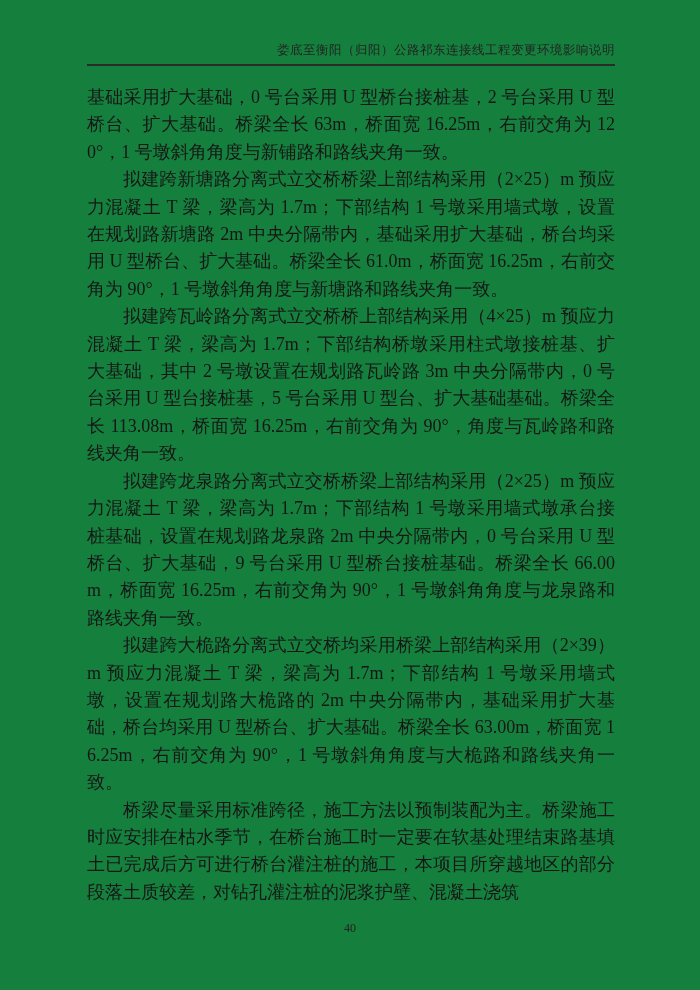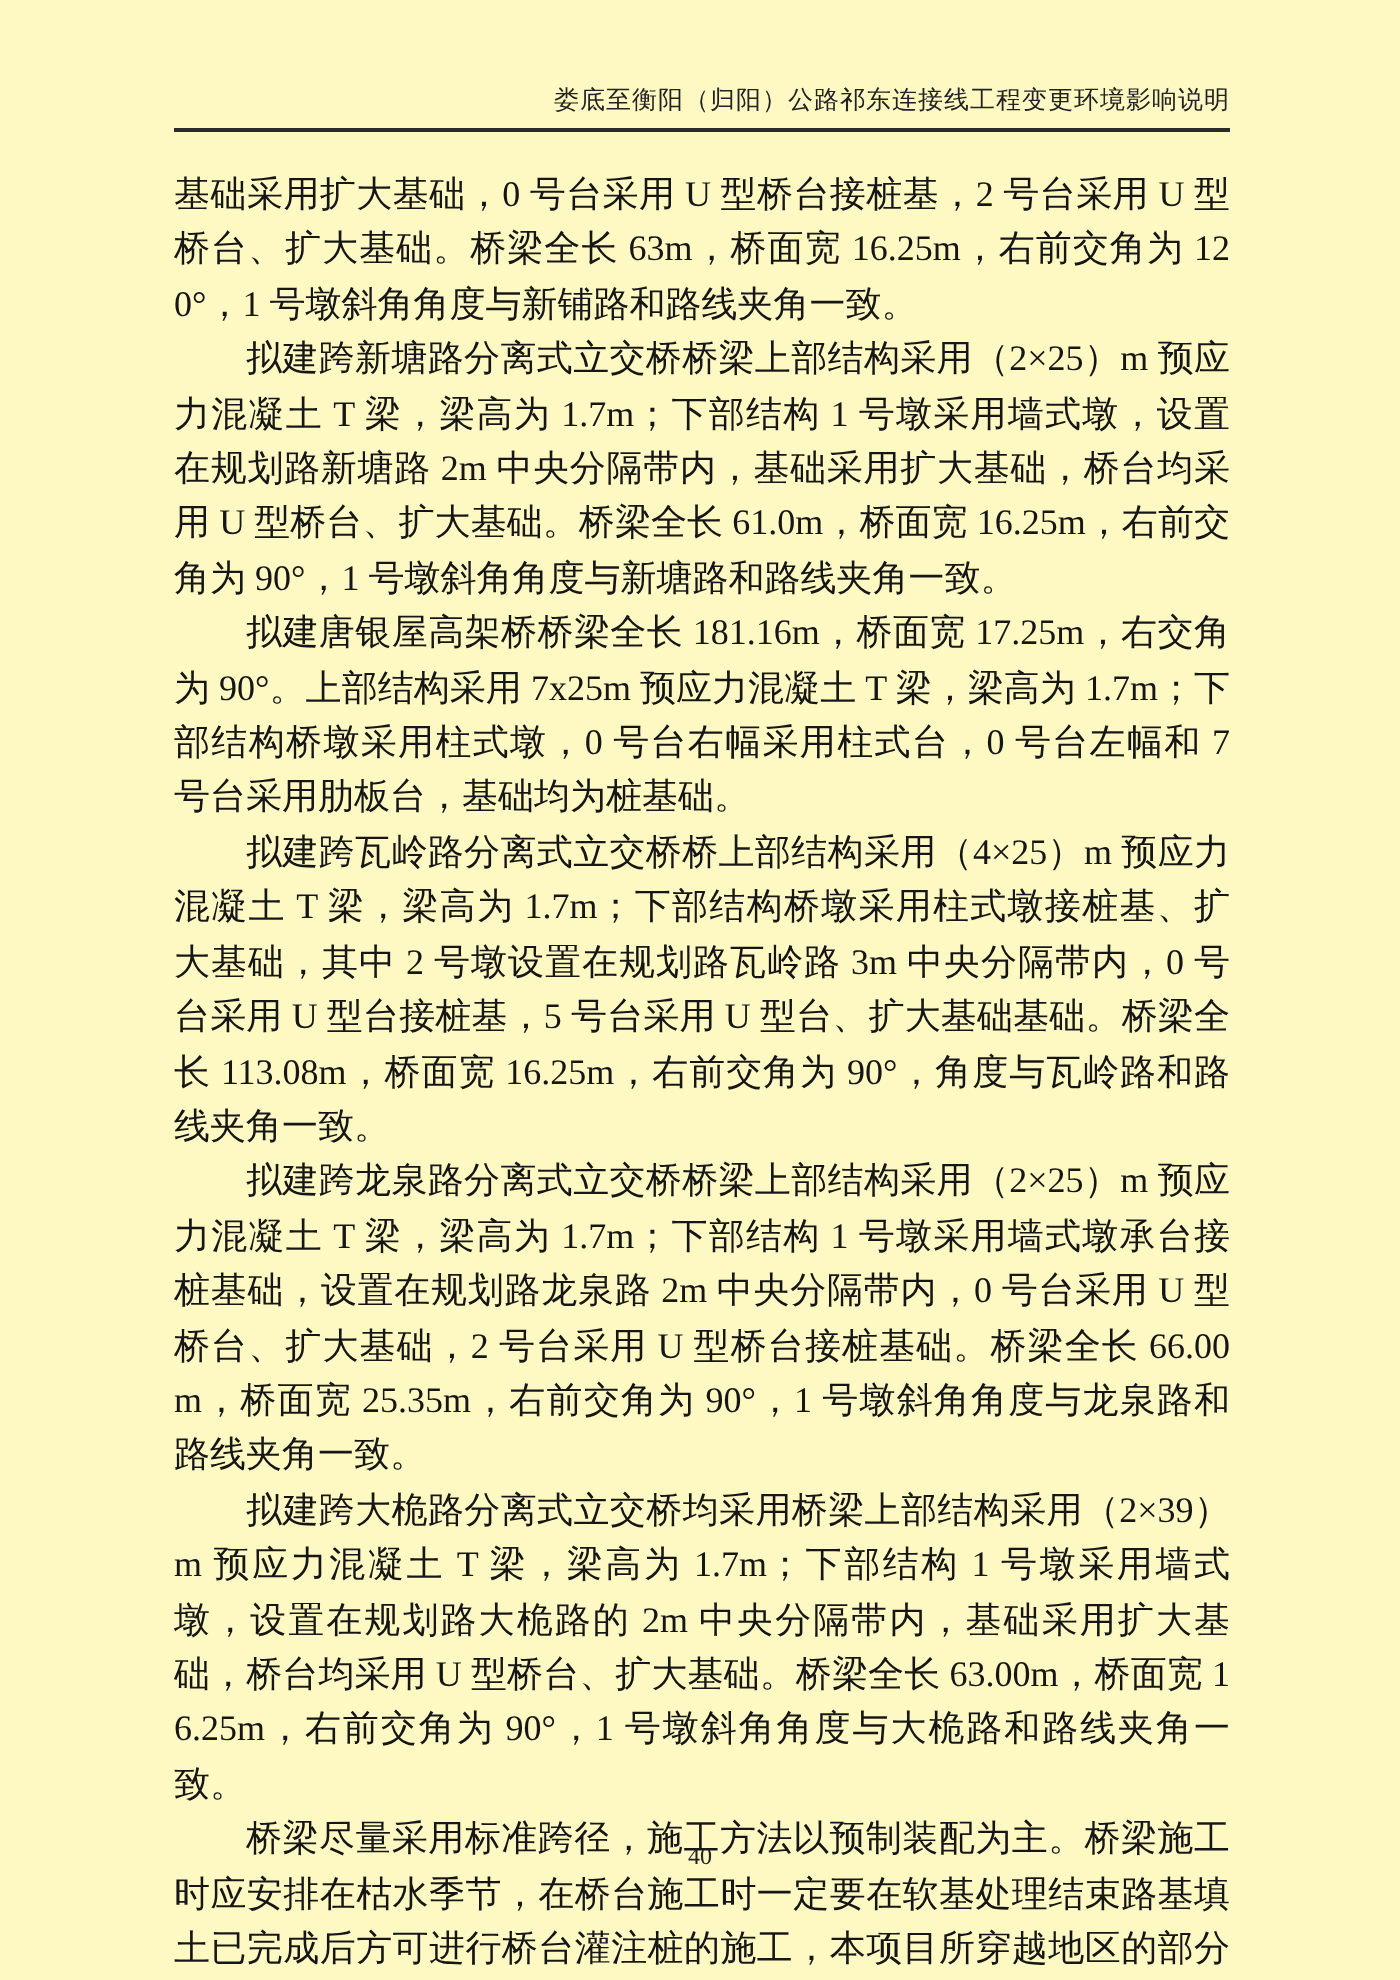--- a/index.html
+++ b/index.html
@@ -1,21 +1,21 @@
 <!DOCTYPE html>
 <html><head>
 <meta charset="utf-8">
 <style>
   html, body { margin: 0; padding: 0; background: #e8e8e8; }
   .page {
     position: relative;
     width: 700px;
     height: 990px;
     margin: 0 auto;
-    background: #fef9c3;
+    background: #15803d;
     font-family: "Liberation Serif", "DejaVu Serif", serif;
     color: #1b1b1b;
     overflow: hidden;
   }
   .running-header {
     position: absolute;
     top: 42px;
     left: 87px;
     width: 528px;
     text-align: right;
@@ -56,22 +56,21 @@
 </head>
 <body>
 
 <div class="page">
 
   <div class="running-header">娄底至衡阳（归阳）公路祁东连接线工程变更环境影响说明</div>
 
   <div class="body-text">
     <p class="no-indent">基础采用扩大基础，0 号台采用 U 型桥台接桩基，2 号台采用 U 型桥台、扩大基础。桥梁全长 63m，桥面宽 16.25m，右前交角为 120°，1 号墩斜角角度与新铺路和路线夹角一致。</p>
     <p>拟建跨新塘路分离式立交桥桥梁上部结构采用（2×25）m 预应力混凝土 T 梁，梁高为 1.7m；下部结构 1 号墩采用墙式墩，设置在规划路新塘路 2m 中央分隔带内，基础采用扩大基础，桥台均采用 U 型桥台、扩大基础。桥梁全长 61.0m，桥面宽 16.25m，右前交角为 90°，1 号墩斜角角度与新塘路和路线夹角一致。</p>
-    <p>拟建唐银屋高架桥桥梁全长 181.16m，桥面宽 17.25m，右交角为 90°。上部结构采用 7x25m 预应力混凝土 T 梁，梁高为 1.7m；下部结构桥墩采用柱式墩，0 号台右幅采用柱式台，0 号台左幅和 7 号台采用肋板台，基础均为桩基础。</p>
     <p>拟建跨瓦岭路分离式立交桥桥上部结构采用（4×25）m 预应力混凝土 T 梁，梁高为 1.7m；下部结构桥墩采用柱式墩接桩基、扩大基础，其中 2 号墩设置在规划路瓦岭路 3m 中央分隔带内，0 号台采用 U 型台接桩基，5 号台采用 U 型台、扩大基础基础。桥梁全长 113.08m，桥面宽 16.25m，右前交角为 90°，角度与瓦岭路和路线夹角一致。</p>
-    <p>拟建跨龙泉路分离式立交桥桥梁上部结构采用（2×25）m 预应力混凝土 T 梁，梁高为 1.7m；下部结构 1 号墩采用墙式墩承台接桩基础，设置在规划路龙泉路 2m 中央分隔带内，0 号台采用 U 型桥台、扩大基础，2 号台采用 U 型桥台接桩基础。桥梁全长 66.00m，桥面宽 25.35m，右前交角为 90°，1 号墩斜角角度与龙泉路和路线夹角一致。</p>
+    <p>拟建跨龙泉路分离式立交桥桥梁上部结构采用（2×25）m 预应力混凝土 T 梁，梁高为 1.7m；下部结构 1 号墩采用墙式墩承台接桩基础，设置在规划路龙泉路 2m 中央分隔带内，0 号台采用 U 型桥台、扩大基础，9 号台采用 U 型桥台接桩基础。桥梁全长 66.00m，桥面宽 16.25m，右前交角为 90°，1 号墩斜角角度与龙泉路和路线夹角一致。</p>
     <p>拟建跨大桅路分离式立交桥均采用桥梁上部结构采用（2×39）m 预应力混凝土 T 梁，梁高为 1.7m；下部结构 1 号墩采用墙式墩，设置在规划路大桅路的 2m 中央分隔带内，基础采用扩大基础，桥台均采用 U 型桥台、扩大基础。桥梁全长 63.00m，桥面宽 16.25m，右前交角为 90°，1 号墩斜角角度与大桅路和路线夹角一致。</p>
     <p>桥梁尽量采用标准跨径，施工方法以预制装配为主。桥梁施工时应安排在枯水季节，在桥台施工时一定要在软基处理结束路基填土已完成后方可进行桥台灌注桩的施工，本项目所穿越地区的部分段落土质较差，对钻孔灌注桩的泥浆护壁、混凝土浇筑</p>
   </div>
 
   <div class="page-footer">40</div>
 
 </div>
 
 </body></html>

